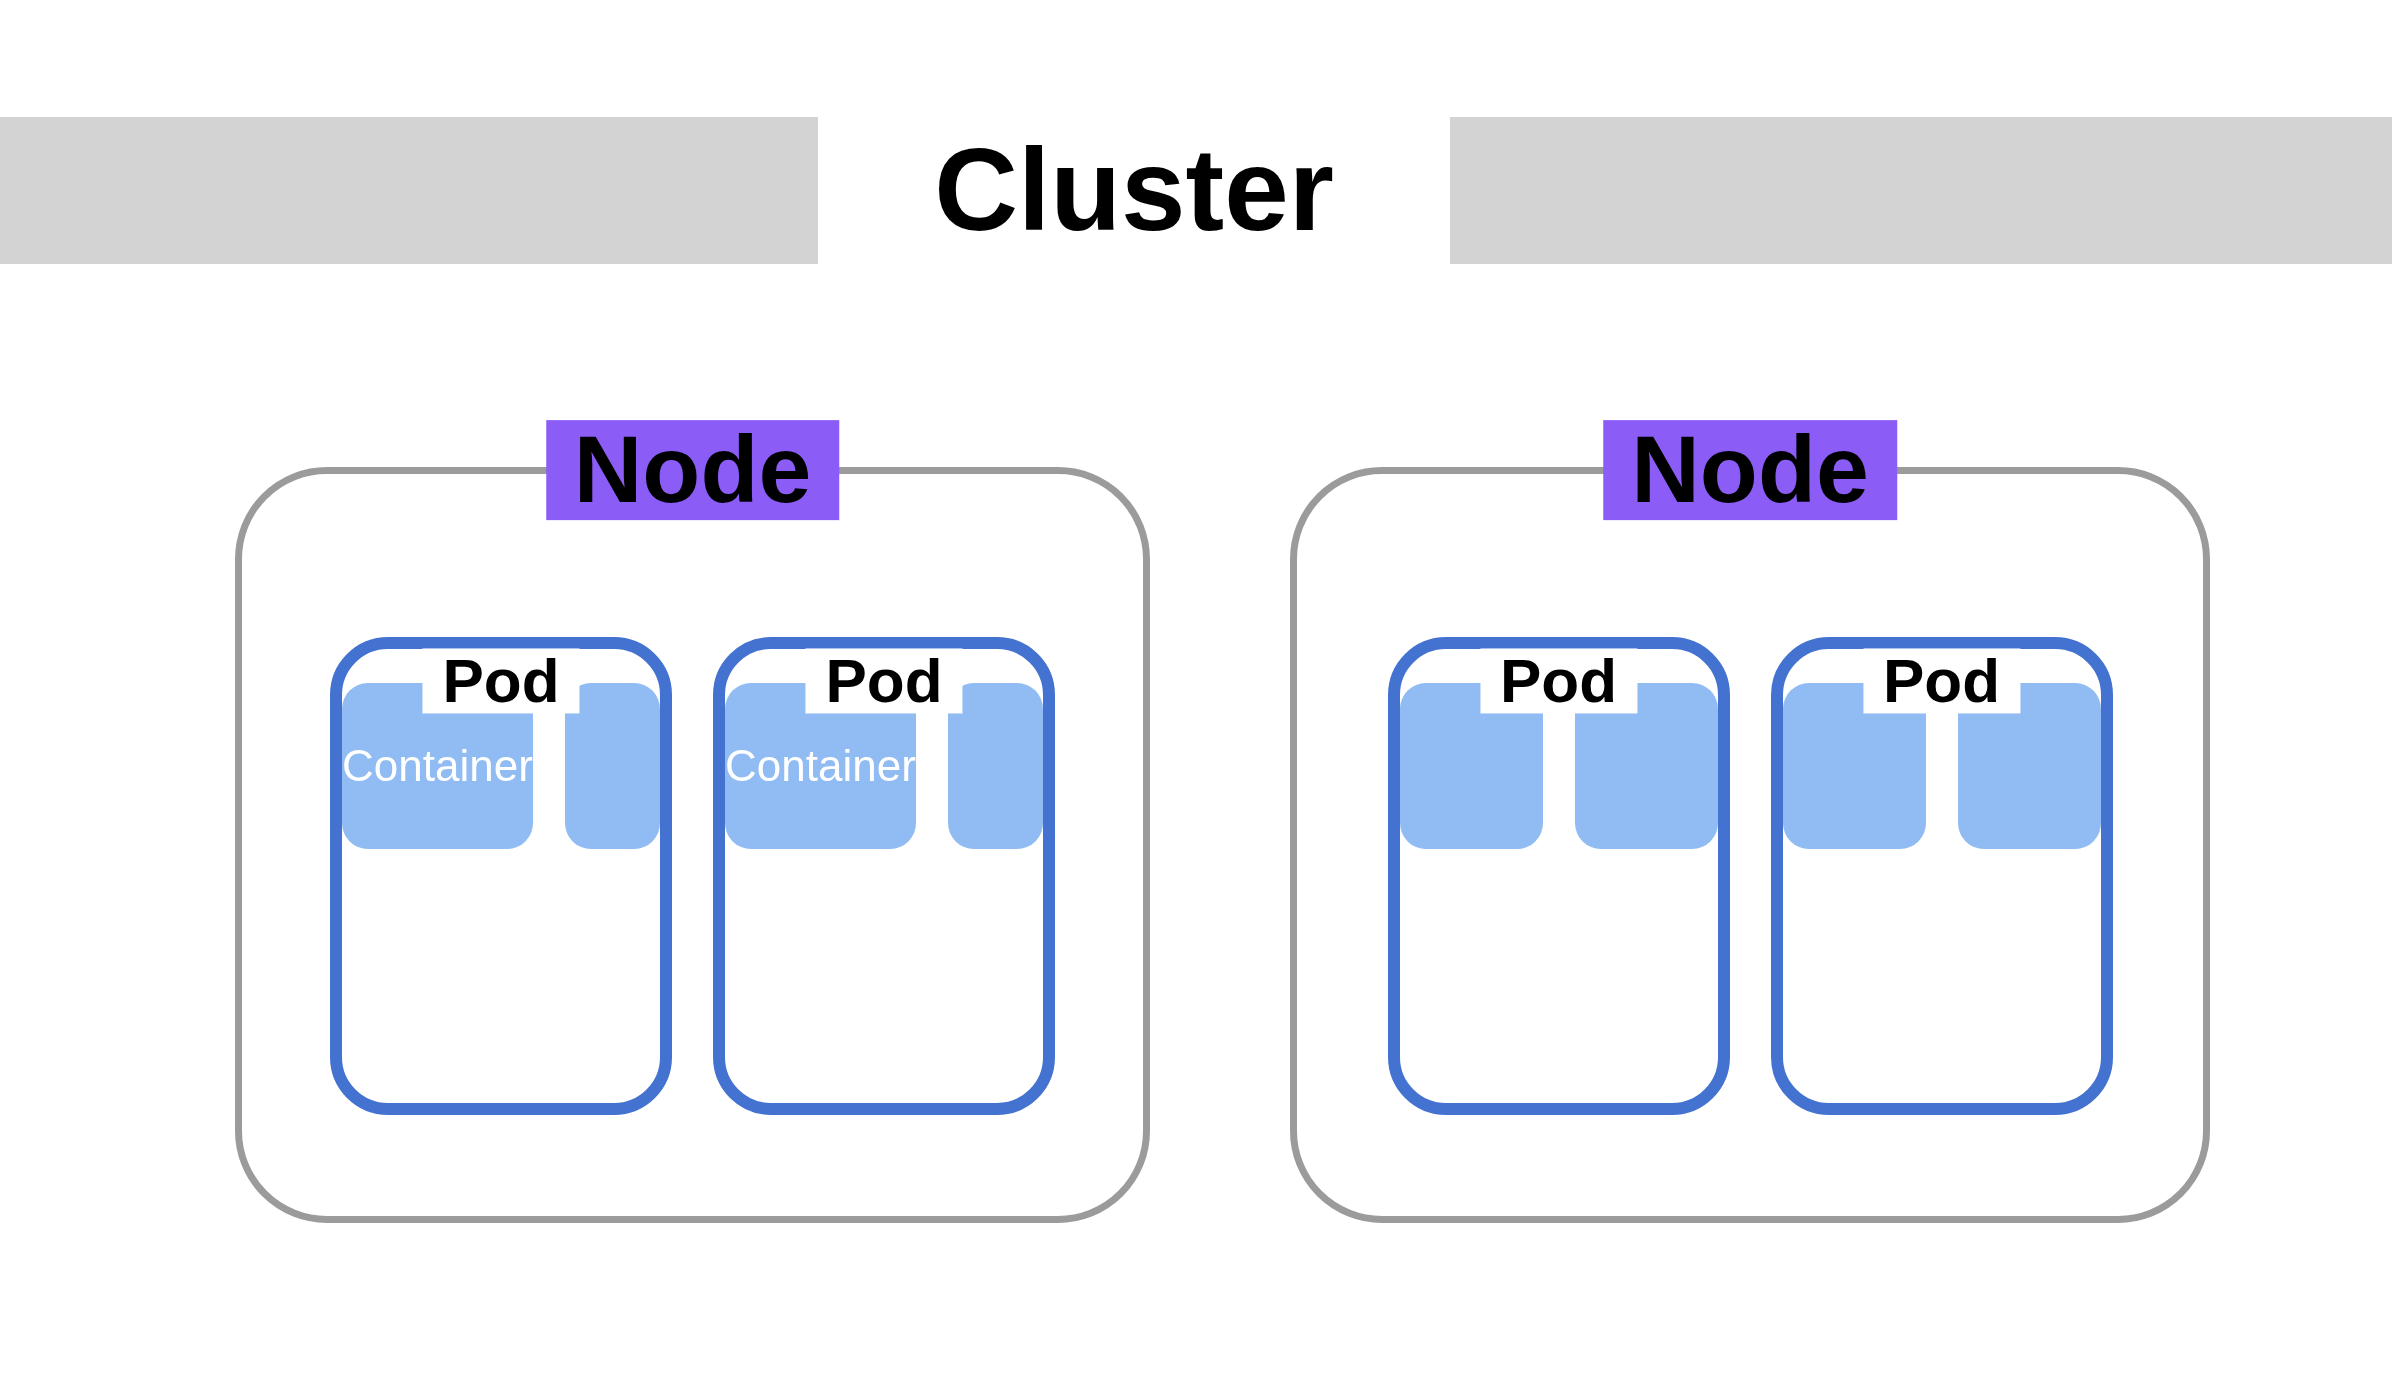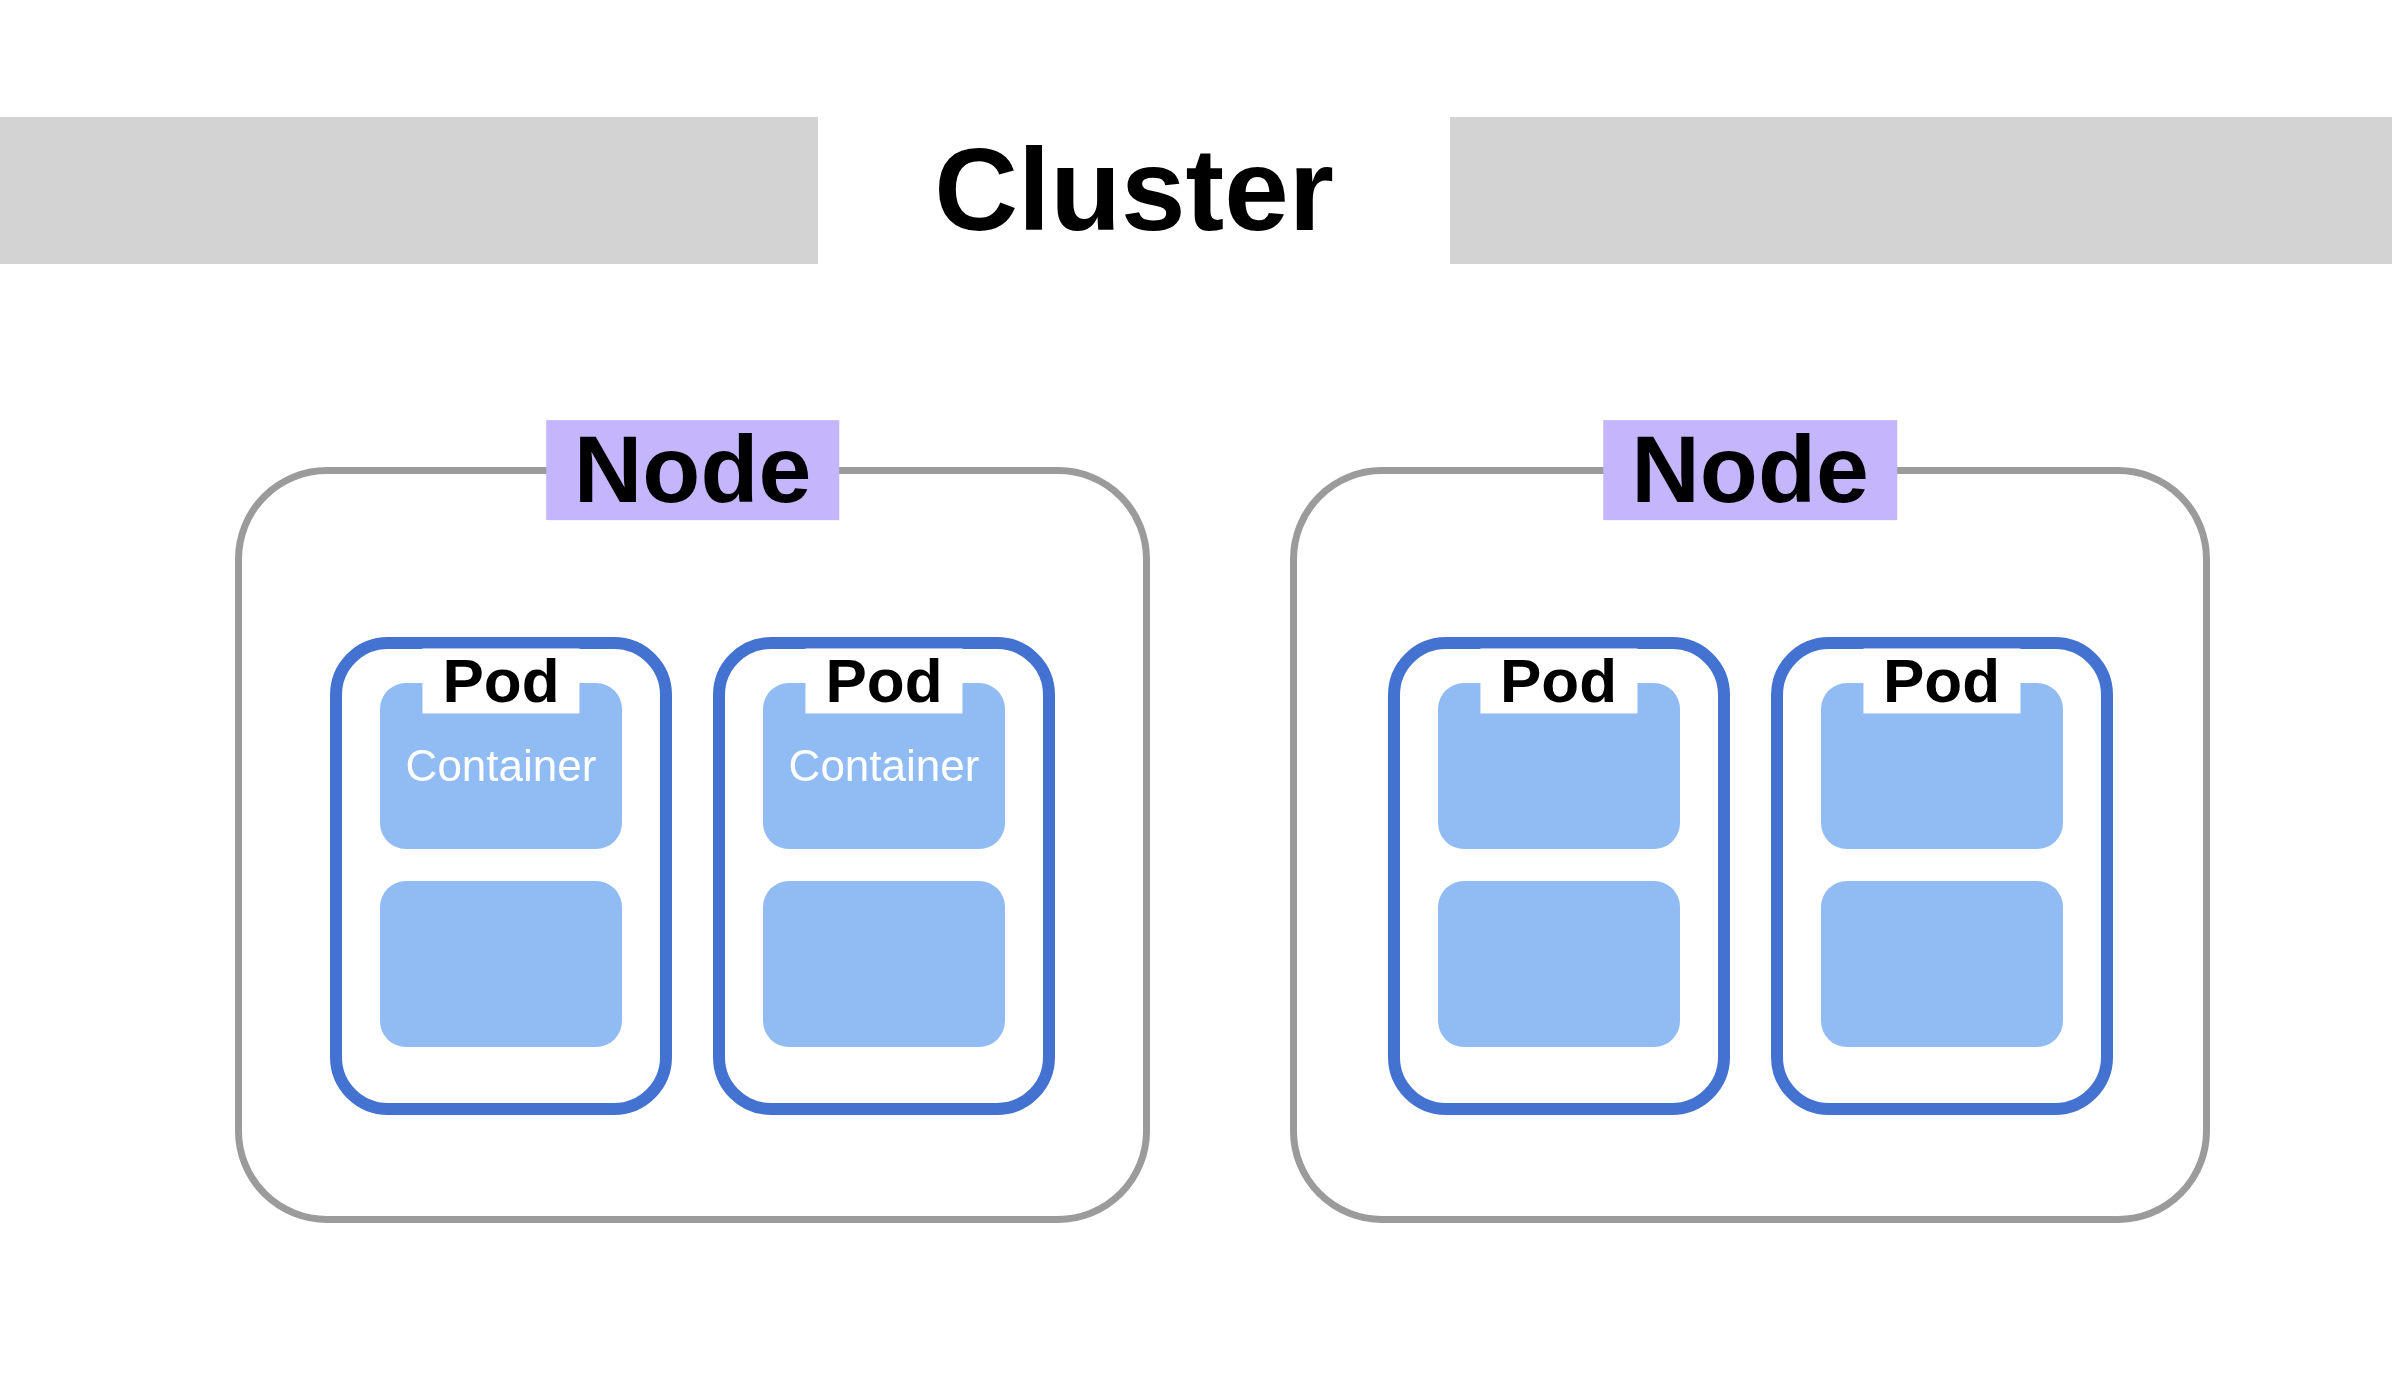--- a/index.html
+++ b/index.html
@@ -46,21 +46,21 @@
     border-radius: 92px;
     background: #ffffff;
   }
   .node-1 { left: 235px;  width: 915px; }
   .node-2 { left: 1290px; width: 920px; }
   .node-label {
     position: absolute;
     top: -4px;
     left: 50%;
     transform: translate(-50%, -50%);
-    background: #c4b5fd;
+    background: #8b5cf6;
     padding: 0 28px;
     font-size: 95px;
     font-weight: 700;
     line-height: 1.05;
     color: #000000;
     white-space: nowrap;
   }
 
   
   .pod-row {
@@ -89,21 +89,21 @@
     padding: 0 20px;
     font-size: 62px;
     font-weight: 700;
     line-height: 1.05;
     color: #000000;
     white-space: nowrap;
     margin-top: 38px;
   }
   .containers {
     display: flex;
-    flex-direction: column;
+    flex-direction: row;
     align-items: center;
     padding-top: 34px;
     gap: 32px;
   }
   .container-box {
     width: 242px;
     height: 166px;
     background: var(--container-fill, #90bcf3);
     border-radius: 26px;
     display: flex;

